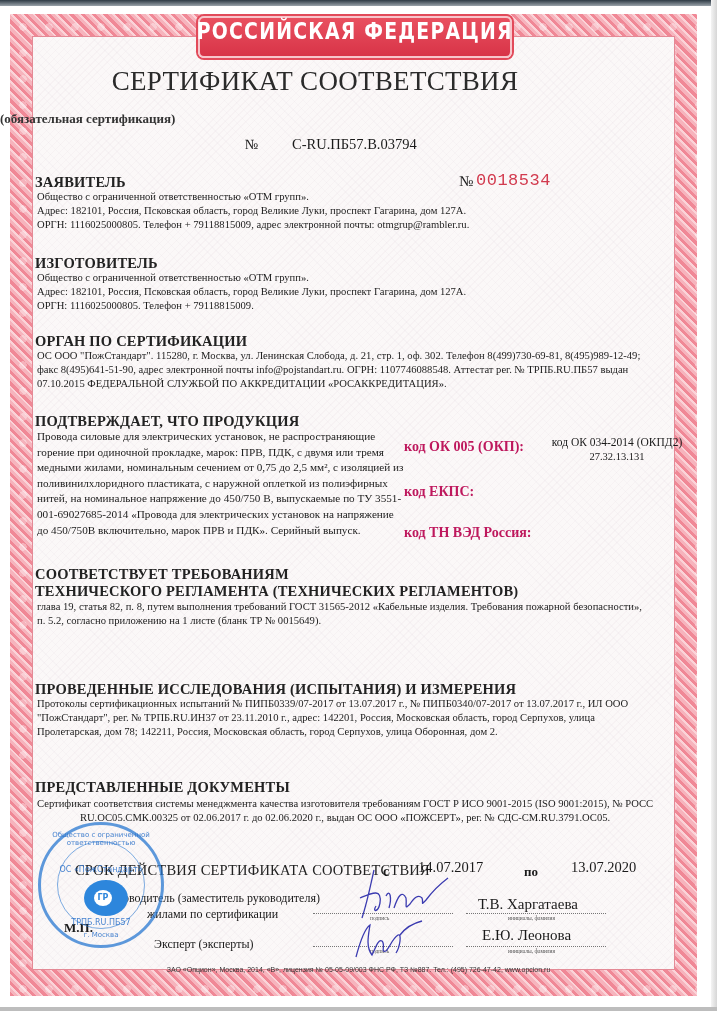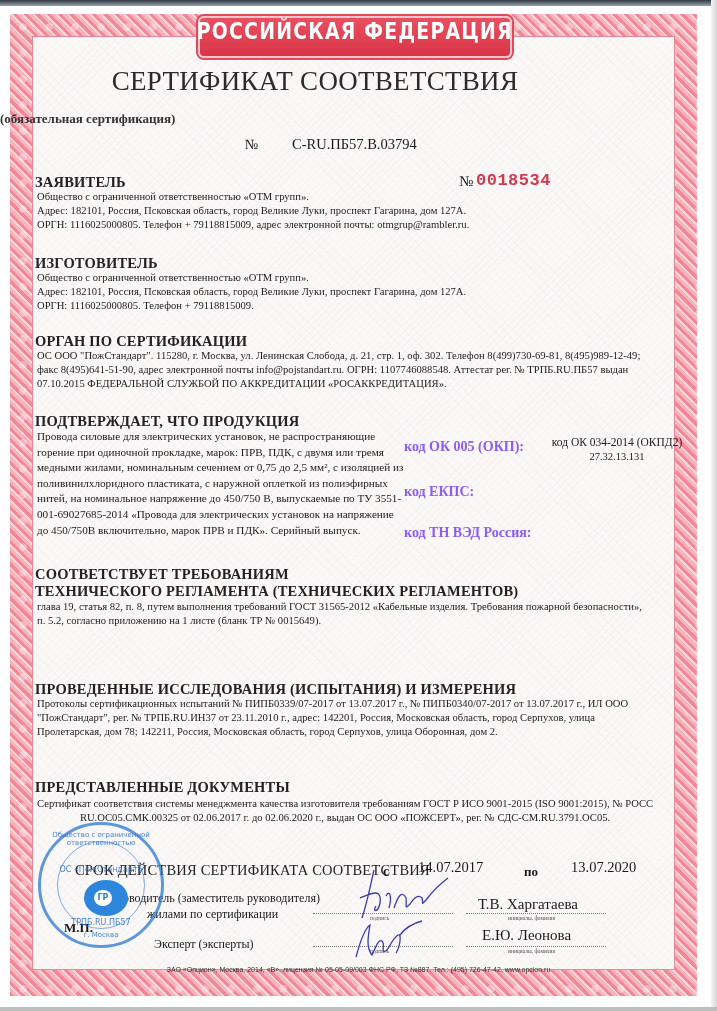--- a/index.html
+++ b/index.html
@@ -60,21 +60,21 @@
     .title { left: 0; width: 630px; top: 66px; text-align: center; font-size: 27px; color: #2a2a2a; letter-spacing: 0.3px; }
     .subtitle { left: 0; width: 717px; top: 99px; text-align: left; font-size: 13px; font-weight: bold; color: #333; margin-top: 12px; }
     .numlabel { left: 245px; top: 137px; font-size: 14px; }
     .numval { left: 292px; top: 136px; font-size: 14.5px; }
     .serial-label { left: 459px; top: 173px; font-size: 15px; }
     .serial-val { left: 474px; top: 171px; font-size: 17px; color: #d23a4e; font-family: "Liberation Mono", "DejaVu Sans Mono", monospace; letter-spacing: 0.5px; }
     .h { font-size: 14.5px; font-weight: bold; color: #222; left: 35px; letter-spacing: 0.2px; }
     .t { font-size: 10.6px; line-height: 14px; left: 37px; color: #1c1c1c; }
     .t div { white-space: nowrap; }
     .prod { font-size: 11.2px; line-height: 15.6px; left: 37px; color: #1c1c1c; }
-    .codelabel { font-size: 14px; font-weight: bold; color: #8b5cf6; }
+    .codelabel { font-size: 14px; font-weight: bold; color: #be185d; }
     .code-right { font-size: 11.5px; text-align: center; }
     .sig-line { position: absolute; border-top: 1px dotted #777; }
     .tiny { font-size: 5.5px; color: #555; position: absolute; }
     .footer-small { left: 0; width: 717px; top: 966px; text-align: center; font-family: "Liberation Sans", sans-serif; font-size: 7px; color: #333; }
     .stamp {
       position: absolute; left: 38px; top: 822px; width: 126px; height: 126px;
       border-radius: 50%; border: 3px solid rgba(40,120,210,0.75);
       z-index: 2; box-sizing: border-box;
     }
     .stamp .ring2 { position: absolute; inset: 16px; border-radius: 50%; border: 1.5px solid rgba(40,120,210,0.6); }
@@ -106,21 +106,21 @@
 </div>
 
 <div class="content">
   <div class="abs title">СЕРТИФИКАТ СООТВЕТСТВИЯ</div>
   <div class="abs subtitle">(обязательная сертификация)</div>
   <div class="abs numlabel">№</div>
   <div class="abs numval">C-RU.ПБ57.В.03794</div>
 
   <div class="abs h" style="top:174px;">ЗАЯВИТЕЛЬ</div>
   <div class="abs serial-label">№</div>
-  <div class="abs serial-val" style="left:476px;font-weight:bold;">0018534</div>
+  <div class="abs serial-val" style="left:476px;">0018534</div>
   <div class="abs t" style="top:190px;">
     <div>Общество с ограниченной ответственностью «ОТМ групп».</div>
     <div>Адрес: 182101, Россия, Псковская область, город Великие Луки, проспект Гагарина, дом 127А.</div>
     <div>ОРГН: 1116025000805. Телефон + 79118815009, адрес электронной почты: otmgrup@rambler.ru.</div>
   </div>
 
   <div class="abs h" style="top:255px;">ИЗГОТОВИТЕЛЬ</div>
   <div class="abs t" style="top:271px;">
     <div>Общество с ограниченной ответственностью «ОТМ групп».</div>
     <div>Адрес: 182101, Россия, Псковская область, город Великие Луки, проспект Гагарина, дом 127А.</div>

